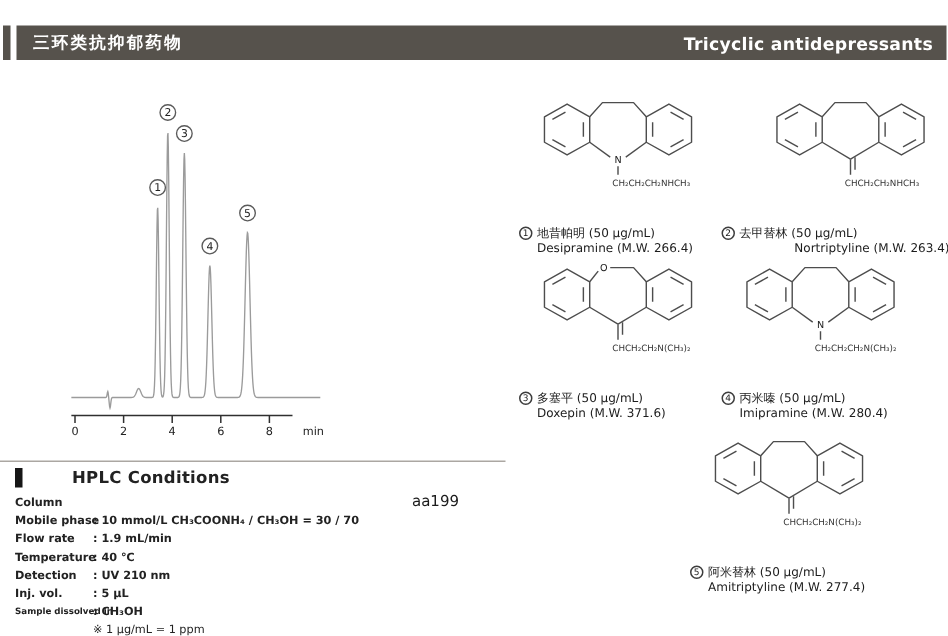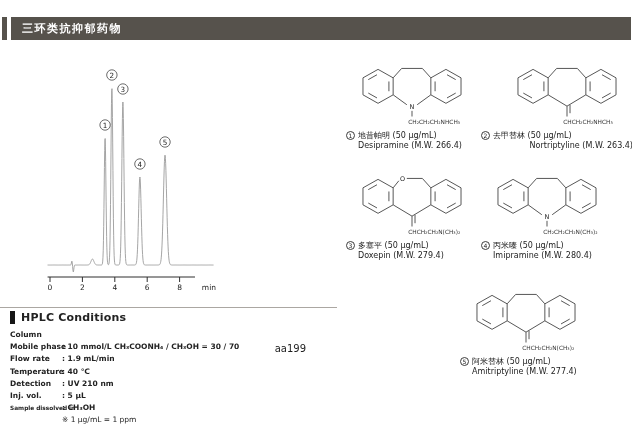--- a/index.html
+++ b/index.html
@@ -17,47 +17,48 @@
        padding:0 9px 0 11px;box-sizing:border-box;}
   .hdr .cn{color:#fff;font-size:11px;font-weight:bold;letter-spacing:1.5px;}
   .hdr .en{color:#fff;font-size:11.5px;font-weight:bold;letter-spacing:0.2px;}
 
   
   #chrom{position:absolute;left:28px;top:48px;width:292px;height:250px;}
 
   
   .sblock{position:absolute;width:152px;}
   .scap{font-size:8px;line-height:9.5px;color:#1c1c1c;margin-top:0;}
-  .scap .l1{display:flex;align-items:center;}
+  .scap .l1{display:flex;align-items:center;margin-top:20px;}
   .circ{display:inline-flex;align-items:center;justify-content:center;flex:none;
         width:9px;height:9px;border:1px solid #3d3d3d;border-radius:50%;
         font-size:6px;line-height:6px;margin-right:3px;box-sizing:border-box;color:#1c1c1c;}
   .scap .l2{padding-left:12px;}
 
   
   .rule{position:absolute;left:0;top:307px;width:337px;height:1px;background:#aba7a2;}
   .cond{position:absolute;left:10px;top:311px;width:296px;}
-  .cond-head{display:flex;align-items:flex-start;height:14px;}
+  .cond-head{display:flex;align-items:center;height:14px;gap:27px;}
   .cond-bar{width:5px;height:13px;background:#161616;margin-right:6px;flex:none;}
   .cond-title{font-size:11px;font-weight:bold;letter-spacing:0.2px;}
   .cond-code{margin-left:auto;font-size:10px;color:#1c1c1c;margin-top:32px;}
   #condrows{margin-top:4px;font-weight:bold;}
   .crow{display:flex;font-size:7.5px;line-height:12.2px;white-space:nowrap;}
   .clabel{width:52px;flex:none;}
   .clabel.small{font-size:5.8px;}
   .cond-foot{font-size:7.5px;line-height:12px;margin-left:52px;}
 </style>
 </head>
 <body>
 
 <div class="page">
 
   <div class="hdr-stub"></div>
   <div class="hdr">
     <span class="cn">三环类抗抑郁药物</span>
+    <span class="en">Tricyclic antidepressants</span>
   </div>
 
   <div id="chrom"><svg viewBox="0 0 292 250" width="292" height="250">
         <path d="M19.57,217L19.57,217.00L19.81,217.00L20.06,217.00L20.30,217.00L20.54,217.00L20.79,217.00L21.03,217.00L21.27,217.00L21.51,217.00L21.76,217.00L22.00,217.00L22.24,217.00L22.49,217.00L22.73,217.00L22.97,217.00L23.21,217.00L23.46,217.00L23.70,217.00L23.94,217.00L24.19,217.00L24.43,217.00L24.67,217.00L24.92,217.00L25.16,217.00L25.40,217.00L25.64,217.00L25.89,217.00L26.13,217.00L26.37,217.00L26.62,217.00L26.86,217.00L27.10,217.00L27.35,217.00L27.59,217.00L27.83,217.00L28.08,217.00L28.32,217.00L28.56,217.00L28.80,217.00L29.05,217.00L29.29,217.00L29.53,217.00L29.78,217.00L30.02,217.00L30.26,217.00L30.51,217.00L30.75,217.00L30.99,217.00L31.23,217.00L31.48,217.00L31.72,217.00L31.96,217.00L32.21,217.00L32.45,217.00L32.69,217.00L32.94,217.00L33.18,217.00L33.42,217.00L33.66,217.00L33.91,217.00L34.15,217.00L34.39,217.00L34.64,217.00L34.88,217.00L35.12,217.00L35.37,217.00L35.61,217.00L35.85,217.00L36.09,217.00L36.34,217.00L36.58,217.00L36.82,217.00L37.07,217.00L37.31,217.00L37.55,217.00L37.80,217.00L38.04,217.00L38.28,217.00L38.52,217.00L38.77,217.00L39.01,217.00L39.25,217.00L39.50,217.00L39.74,217.00L39.98,217.00L40.22,217.00L40.47,217.00L40.71,217.00L40.95,217.00L41.20,217.00L41.44,217.00L41.68,217.00L41.93,217.00L42.17,217.00L42.41,216.99L42.65,216.96L42.90,216.78L43.14,216.21L43.38,215.06L43.63,213.67L43.87,213.08L44.11,213.97L44.36,216.00L44.60,218.48L44.84,221.02L45.08,223.13L45.33,223.99L45.57,223.18L45.81,221.25L46.06,219.27L46.30,217.95L46.54,217.31L46.79,217.08L47.03,217.02L47.27,217.00L47.51,217.00L47.76,217.00L48.00,217.00L48.24,217.00L48.49,217.00L48.73,217.00L48.97,217.00L49.22,217.00L49.46,217.00L49.70,217.00L49.94,217.00L50.19,217.00L50.43,217.00L50.67,217.00L50.92,217.00L51.16,217.00L51.40,217.00L51.65,217.00L51.89,217.00L52.13,217.00L52.37,217.00L52.62,217.00L52.86,217.00L53.10,217.00L53.35,217.00L53.59,217.00L53.83,217.00L54.08,217.00L54.32,217.00L54.56,217.00L54.80,217.00L55.05,217.00L55.29,217.00L55.53,217.00L55.78,217.00L56.02,217.00L56.26,217.00L56.51,217.00L56.75,217.00L56.99,217.00L57.23,217.00L57.48,217.00L57.72,217.00L57.96,217.00L58.21,217.00L58.45,217.00L58.69,217.00L58.94,217.00L59.18,216.99L59.42,216.98L59.66,216.97L59.91,216.95L60.15,216.92L60.39,216.87L60.64,216.80L60.88,216.70L61.12,216.55L61.37,216.35L61.61,216.09L61.85,215.76L62.09,215.36L62.34,214.89L62.58,214.35L62.82,213.76L63.07,213.16L63.31,212.57L63.55,212.02L63.80,211.56L64.04,211.23L64.28,211.04L64.52,211.01L64.77,211.15L65.01,211.44L65.25,211.86L65.50,212.38L65.74,212.96L65.98,213.56L66.23,214.16L66.47,214.71L66.71,215.21L66.96,215.64L67.20,215.99L67.44,216.27L67.68,216.49L67.93,216.65L68.17,216.77L68.41,216.85L68.66,216.91L68.90,216.94L69.14,216.97L69.39,216.98L69.63,216.99L69.87,216.99L70.11,217.00L70.36,217.00L70.60,217.00L70.84,217.00L71.09,217.00L71.33,217.00L71.57,217.00L71.82,217.00L72.06,217.00L72.30,217.00L72.54,217.00L72.79,217.00L73.03,217.00L73.27,216.99L73.52,216.96L73.76,216.88L74.00,216.67L74.25,216.20L74.49,215.15L74.73,213.07L74.97,209.23L75.22,202.73L75.46,192.68L75.70,178.53L75.95,160.50L76.19,139.97L76.43,119.51L76.68,102.46L76.92,92.08L77.16,90.52L77.40,98.13L77.65,113.28L77.89,132.99L78.13,153.83L78.38,172.91L78.62,188.43L78.86,199.81L79.11,207.40L79.35,212.02L79.59,214.60L79.83,215.91L80.08,216.51L80.32,216.70L80.56,216.60L80.81,216.15L81.05,215.13L81.29,213.06L81.54,209.22L81.78,202.64L82.02,192.21L82.26,176.96L82.51,156.52L82.75,131.56L82.99,104.10L83.24,77.46L83.48,55.70L83.72,42.61L83.97,40.66L84.21,50.22L84.45,69.46L84.69,94.93L84.94,122.54L85.18,148.63L85.42,170.72L85.67,187.70L85.91,199.65L86.15,207.39L86.40,212.02L86.64,214.59L86.88,215.91L87.12,216.54L87.37,216.82L87.61,216.93L87.85,216.98L88.10,216.99L88.34,217.00L88.58,217.00L88.83,217.00L89.07,217.00L89.31,217.00L89.55,217.00L89.80,217.00L90.04,217.00L90.28,216.99L90.53,216.97L90.77,216.93L91.01,216.82L91.26,216.59L91.50,216.12L91.74,215.19L91.98,213.48L92.23,210.50L92.47,205.63L92.71,198.14L92.96,187.35L93.20,172.79L93.44,154.50L93.69,133.23L93.93,110.55L94.17,88.73L94.41,70.47L94.66,58.28L94.90,54.00L95.14,58.28L95.39,70.47L95.63,88.73L95.87,110.55L96.11,133.23L96.36,154.50L96.60,172.79L96.84,187.35L97.09,198.14L97.33,205.63L97.57,210.50L97.82,213.48L98.06,215.19L98.30,216.12L98.54,216.59L98.79,216.82L99.03,216.93L99.27,216.97L99.52,216.99L99.76,217.00L100.00,217.00L100.25,217.00L100.49,217.00L100.73,217.00L100.97,217.00L101.22,217.00L101.46,217.00L101.70,217.00L101.95,217.00L102.19,217.00L102.43,217.00L102.68,217.00L102.92,217.00L103.16,217.00L103.40,217.00L103.65,217.00L103.89,217.00L104.13,217.00L104.38,217.00L104.62,217.00L104.86,217.00L105.11,217.00L105.35,217.00L105.59,217.00L105.83,217.00L106.08,217.00L106.32,216.99L106.56,216.98L106.81,216.96L107.05,216.92L107.29,216.85L107.54,216.70L107.78,216.45L108.02,216.02L108.26,215.31L108.51,214.19L108.75,212.49L108.99,210.00L109.24,206.51L109.48,201.83L109.72,195.81L109.97,188.43L110.21,179.81L110.45,170.26L110.69,160.29L110.94,150.57L111.18,141.88L111.42,134.97L111.67,130.53L111.91,129.00L112.15,130.53L112.40,134.97L112.64,141.88L112.88,150.57L113.12,160.29L113.37,170.26L113.61,179.81L113.85,188.43L114.10,195.81L114.34,201.83L114.58,206.51L114.83,210.00L115.07,212.49L115.31,214.19L115.55,215.31L115.80,216.02L116.04,216.45L116.28,216.70L116.53,216.85L116.77,216.92L117.01,216.96L117.26,216.98L117.50,216.99L117.74,217.00L117.98,217.00L118.23,217.00L118.47,217.00L118.71,217.00L118.96,217.00L119.20,217.00L119.44,217.00L119.69,217.00L119.93,217.00L120.17,217.00L120.41,217.00L120.66,217.00L120.90,217.00L121.14,217.00L121.39,217.00L121.63,217.00L121.87,217.00L122.12,217.00L122.36,217.00L122.60,217.00L122.84,217.00L123.09,217.00L123.33,217.00L123.57,217.00L123.82,217.00L124.06,217.00L124.30,217.00L124.55,217.00L124.79,217.00L125.03,217.00L125.27,217.00L125.52,217.00L125.76,217.00L126.00,217.00L126.25,217.00L126.49,217.00L126.73,217.00L126.98,217.00L127.22,217.00L127.46,217.00L127.70,217.00L127.95,217.00L128.19,217.00L128.43,217.00L128.68,217.00L128.92,217.00L129.16,217.00L129.41,217.00L129.65,217.00L129.89,216.99L130.13,216.99L130.38,216.98L130.62,216.95L130.86,216.92L131.11,216.86L131.35,216.76L131.59,216.60L131.84,216.34L132.08,215.95L132.32,215.36L132.56,214.49L132.81,213.25L133.05,211.53L133.29,209.19L133.54,206.09L133.78,202.11L134.02,197.13L134.27,191.07L134.51,183.91L134.75,175.72L134.99,166.64L135.24,156.93L135.48,146.95L135.72,137.12L135.97,127.95L136.21,119.93L136.45,113.54L136.70,109.18L136.94,107.14L137.18,107.55L137.42,110.38L137.67,115.46L137.91,122.44L138.15,130.90L138.40,140.35L138.64,150.28L138.88,160.22L139.13,169.75L139.37,178.55L139.61,186.42L139.85,193.21L140.10,198.91L140.34,203.55L140.58,207.22L140.83,210.05L141.07,212.17L141.31,213.72L141.56,214.82L141.80,215.58L142.04,216.10L142.28,216.44L142.53,216.66L142.77,216.80L143.01,216.88L143.26,216.93L143.50,216.96L143.74,216.98L143.99,216.99L144.23,216.99L144.47,217.00L144.71,217.00L144.96,217.00L145.20,217.00L145.44,217.00L145.69,217.00L145.93,217.00L146.17,217.00L146.42,217.00L146.66,217.00L146.90,217.00L147.14,217.00L147.39,217.00L147.63,217.00L147.87,217.00L148.12,217.00L148.36,217.00L148.60,217.00L148.85,217.00L149.09,217.00L149.33,217.00L149.57,217.00L149.82,217.00L150.06,217.00L150.30,217.00L150.55,217.00L150.79,217.00L151.03,217.00L151.28,217.00L151.52,217.00L151.76,217.00L152.00,217.00L152.25,217.00L152.49,217.00L152.73,217.00L152.98,217.00L153.22,217.00L153.46,217.00L153.71,217.00L153.95,217.00L154.19,217.00L154.43,217.00L154.68,217.00L154.92,217.00L155.16,217.00L155.41,217.00L155.65,217.00L155.89,217.00L156.14,217.00L156.38,217.00L156.62,217.00L156.86,217.00L157.11,217.00L157.35,217.00L157.59,217.00L157.84,217.00L158.08,217.00L158.32,217.00L158.57,217.00L158.81,217.00L159.05,217.00L159.29,217.00L159.54,217.00L159.78,217.00L160.02,217.00L160.27,217.00L160.51,217.00L160.75,217.00L161.00,217.00L161.24,217.00L161.48,217.00L161.72,217.00L161.97,217.00L162.21,217.00L162.45,217.00L162.70,217.00L162.94,217.00L163.18,217.00L163.43,217.00L163.67,217.00L163.91,217.00L164.15,217.00L164.40,217.00L164.64,217.00L164.88,217.00L165.13,217.00L165.37,217.00L165.61,217.00L165.86,217.00L166.10,217.00L166.34,217.00L166.58,217.00L166.83,217.00L167.07,217.00L167.31,217.00L167.56,217.00L167.80,217.00L168.04,217.00L168.29,217.00L168.53,217.00L168.77,217.00L169.01,217.00L169.26,217.00L169.50,217.00L169.74,217.00L169.99,217.00L170.23,217.00L170.47,217.00L170.72,217.00L170.96,217.00L171.20,217.00L171.44,217.00L171.69,217.00L171.93,217.00L172.17,217.00L172.42,217.00L172.66,217.00L172.90,217.00L173.15,217.00L173.39,217.00L173.63,217.00L173.87,217.00L174.12,217.00L174.36,217.00L174.60,217.00L174.85,217.00L175.09,217.00L175.33,217.00L175.58,217.00L175.82,217.00L176.06,217.00L176.30,217.00L176.55,217.00L176.79,217.00L177.03,217.00L177.28,217.00L177.52,217.00L177.76,217.00L178.01,217.00L178.25,217.00L178.49,217.00L178.73,217.00L178.98,217.00L179.22,217.00L179.46,217.00L179.71,217.00L179.95,217.00L180.19,217.00L180.44,217.00L180.68,217.00L180.92,217.00L181.16,217.00L181.41,217.00L181.65,217.00L181.89,217.00L182.14,217.00L182.38,217.00L182.62,217.00L182.87,217.00L183.11,217.00L183.35,217.00L183.59,217.00L183.84,217.00L184.08,217.00L184.32,217.00L184.57,217.00L184.81,217.00L185.05,217.00L185.30,217.00L185.54,217.00" fill="none" stroke="#9b9b9b" stroke-width="0.9"></path>
         <path d="M19.57,229H166.98999999999998" stroke="#2f2f2f" stroke-width="1" fill="none"></path>
         <path d="M22,229V234" stroke="#2f2f2f" stroke-width="1" fill="none"></path>
         <text x="22" y="242" font-size="7.5" text-anchor="middle" fill="#222">0</text>
         <path d="M54.4,229V234" stroke="#2f2f2f" stroke-width="1" fill="none"></path>
         <text x="54.4" y="242" font-size="7.5" text-anchor="middle" fill="#222">2</text>
         <path d="M86.8,229V234" stroke="#2f2f2f" stroke-width="1" fill="none"></path>
@@ -139,21 +140,21 @@
           <path d="M50,40L70,52" fill="none" stroke="#4d4d4d" stroke-width="1" stroke-linejoin="round"></path>
           <path d="M90,40L70,52" fill="none" stroke="#4d4d4d" stroke-width="1" stroke-linejoin="round"></path>
           <path d="M70,52L70,63" fill="none" stroke="#4d4d4d" stroke-width="1" stroke-linejoin="round"></path>
           <path d="M73.2,50.6L73.2,59.5" fill="none" stroke="#4d4d4d" stroke-width="1" stroke-linejoin="round"></path>
           <text x="66" y="71" font-size="6.2" text-anchor="start" fill="#333">CHCH₂CH₂N(CH₃)₂</text>
         </svg><div class="scap">
           <div class="l1">
             <span class="circ">3</span>
             <span>多塞平 (50 μg/mL)</span>
           </div>
-          <div class="l2">Doxepin (M.W. 279.4)</div>
+          <div class="l2">Doxepin (M.W. 371.6)</div>
         </div></div>
       <div class="sblock" style="left: 481px; top: 167px;"><svg viewBox="0 0 140 74" width="132" height="70">
           <path d="M18,22L34,13L50,22L50,40L34,49L18,40Z" fill="none" stroke="#4d4d4d" stroke-width="1" stroke-linejoin="round"></path>
           <path d="M90,22L106,13L122,22L122,40L106,49L90,40Z" fill="none" stroke="#4d4d4d" stroke-width="1" stroke-linejoin="round"></path>
           <path d="M23.632,23.872L32.848,18.688" fill="none" stroke="#4d4d4d" stroke-width="1" stroke-linejoin="round"></path>
           <path d="M45.519999999999996,25.816L45.519999999999996,36.184" fill="none" stroke="#4d4d4d" stroke-width="1" stroke-linejoin="round"></path>
           <path d="M32.848,43.312L23.632,38.128" fill="none" stroke="#4d4d4d" stroke-width="1" stroke-linejoin="round"></path>
           <path d="M107.152,18.688L116.368,23.872" fill="none" stroke="#4d4d4d" stroke-width="1" stroke-linejoin="round"></path>
           <path d="M116.368,38.128L107.152,43.312" fill="none" stroke="#4d4d4d" stroke-width="1" stroke-linejoin="round"></path>
           <path d="M94.48,36.184L94.48,25.816" fill="none" stroke="#4d4d4d" stroke-width="1" stroke-linejoin="round"></path>

